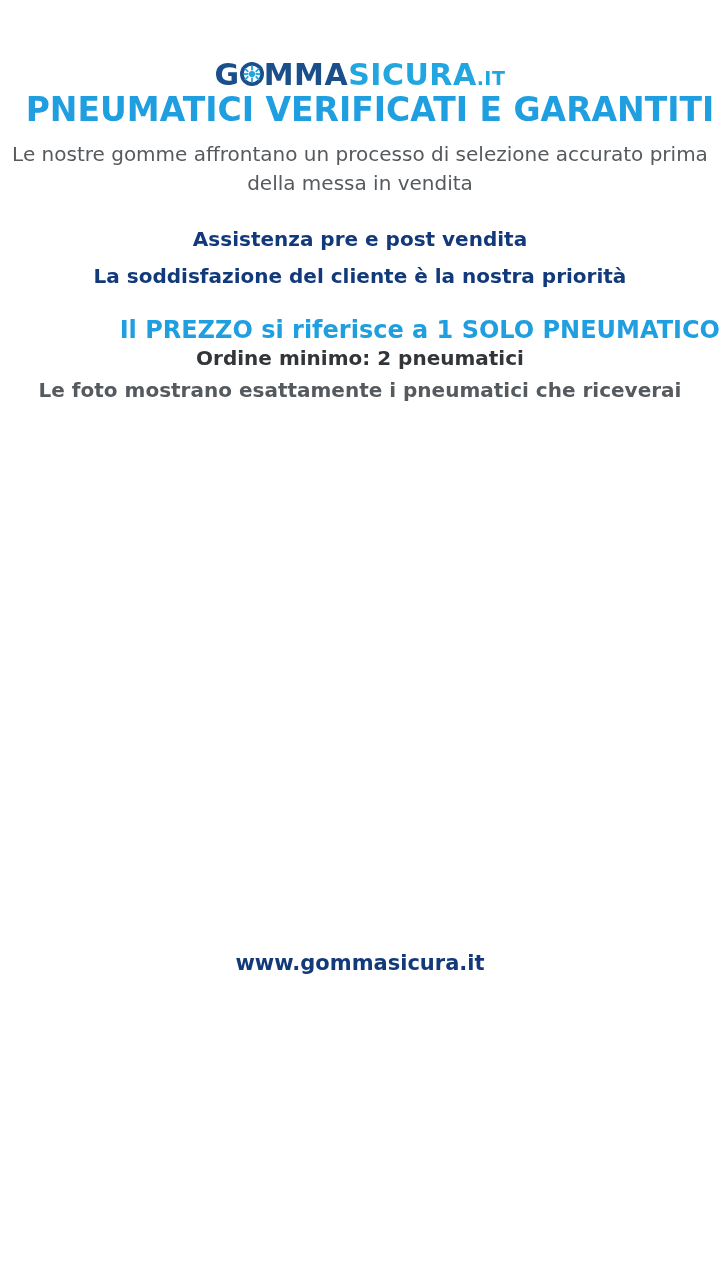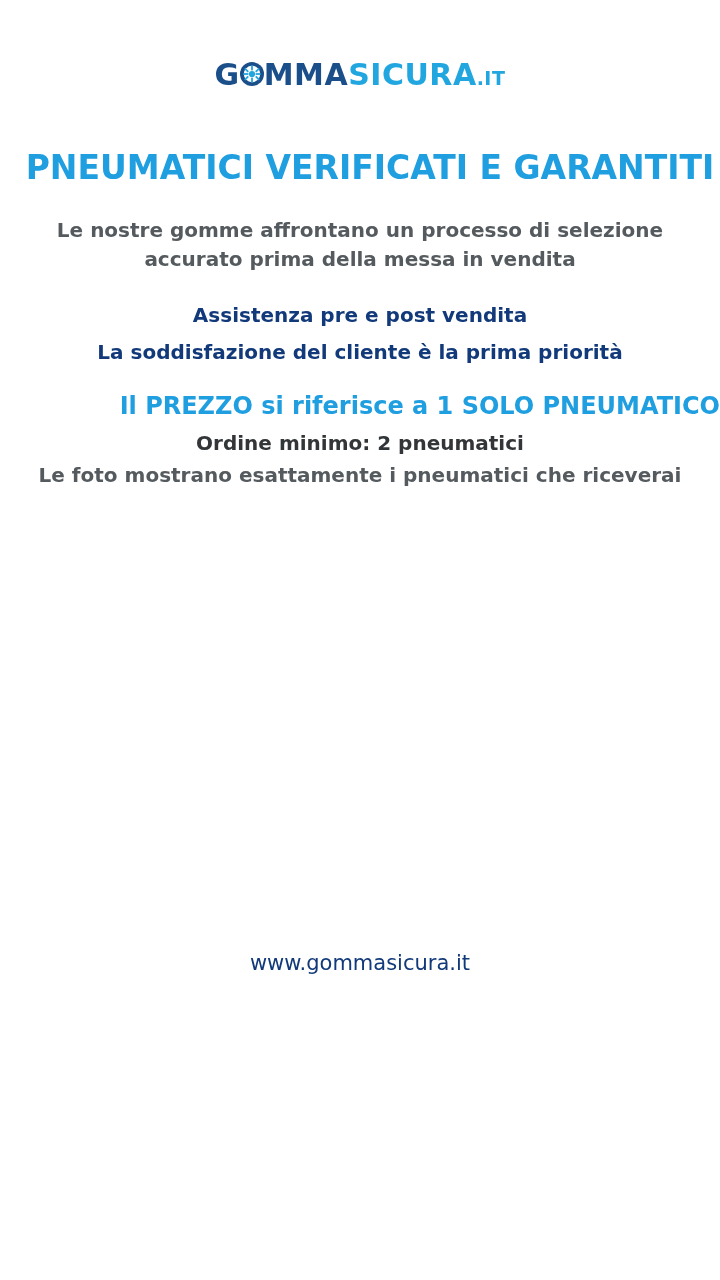--- a/index.html
+++ b/index.html
@@ -54,32 +54,31 @@
     font-weight: bold;
     font-family: "DejaVu Sans", sans-serif;
   }
 
   
   .content {
     width: 100%;
     text-align: center;
   }
   .headline {
-    margin-top: 58px;
     font-size: 33px;
     font-weight: bold;
     color: #1f9ee0;
     line-height: 1.1;
     white-space: nowrap;
     padding-left: 20px;
   }
   .subline {
-    margin-top: 30px;
+    margin-top: 12px;
     font-size: 20px;
-    font-weight: bold;
+    font-weight: normal;
     color: #555a5e;
     line-height: 1.45;
     padding: 0 8px;
   }
   .block-assistenza {
     margin-top: 30px;
     font-size: 20px;
     font-weight: bold;
     color: #123a7a;
     line-height: 1.1;
@@ -101,21 +100,21 @@
   .block-prezzo {
     margin-top: 30px;
     font-size: 24px;
     font-weight: bold;
     color: #1f9ee0;
     line-height: 1.1;
     white-space: nowrap;
     text-align: right;
   }
   .block-ordine {
-    margin-top: 12px;
+    margin-top: 3px;
     font-size: 20px;
     font-weight: bold;
     color: #333638;
     line-height: 1.1;
   }
   .block-foto {
     margin-top: 10px;
     font-size: 20px;
     font-weight: bold;
     color: #555a5e;
@@ -124,21 +123,21 @@
   }
 
   
   .footer {
     position: absolute;
     left: 0;
     right: 0;
     bottom: 45px;
     text-align: center;
     font-size: 21px;
-    font-weight: normal;
+    font-weight: bold;
     color: #123a7a;
   }
 </style>
 </head>
 <body>
 
 <div class="page">
 
   <div class="logo-block">
     <div class="logo-wordmark">
@@ -155,21 +154,21 @@
             <rect x="6.6" y="14.6" width="1.8" height="5" fill="#22a6e0" transform="rotate(45 7.5 17.1)"></rect>
             <rect x="17.6" y="6.6" width="1.8" height="5" fill="#22a6e0" transform="rotate(45 18.5 9.1)"></rect>
           </svg></span><span class="logo-part1">MMA</span><span class="logo-part2">SICURA</span><span class="logo-tld">.IT</span>
     </div>
   </div>
 
   <div class="content">
     <div class="headline">PNEUMATICI VERIFICATI E GARANTITI</div>
     <div class="subline">Le nostre gomme affrontano un processo di selezione accurato prima della messa in vendita</div>
     <div class="block-assistenza">Assistenza pre e post vendita</div>
-    <div class="block-soddisfazione">La soddisfazione del cliente è la prima priorità</div>
+    <div class="block-soddisfazione">La soddisfazione del cliente è la nostra priorità</div>
     <div class="block-prezzo">Il PREZZO si riferisce a 1 SOLO PNEUMATICO</div>
     <div class="block-ordine">Ordine minimo: 2 pneumatici</div>
     <div class="block-foto">Le foto mostrano esattamente i pneumatici che riceverai</div>
   </div>
 
   <div class="footer">www.gommasicura.it</div>
 
 </div>
 
 </body></html>

